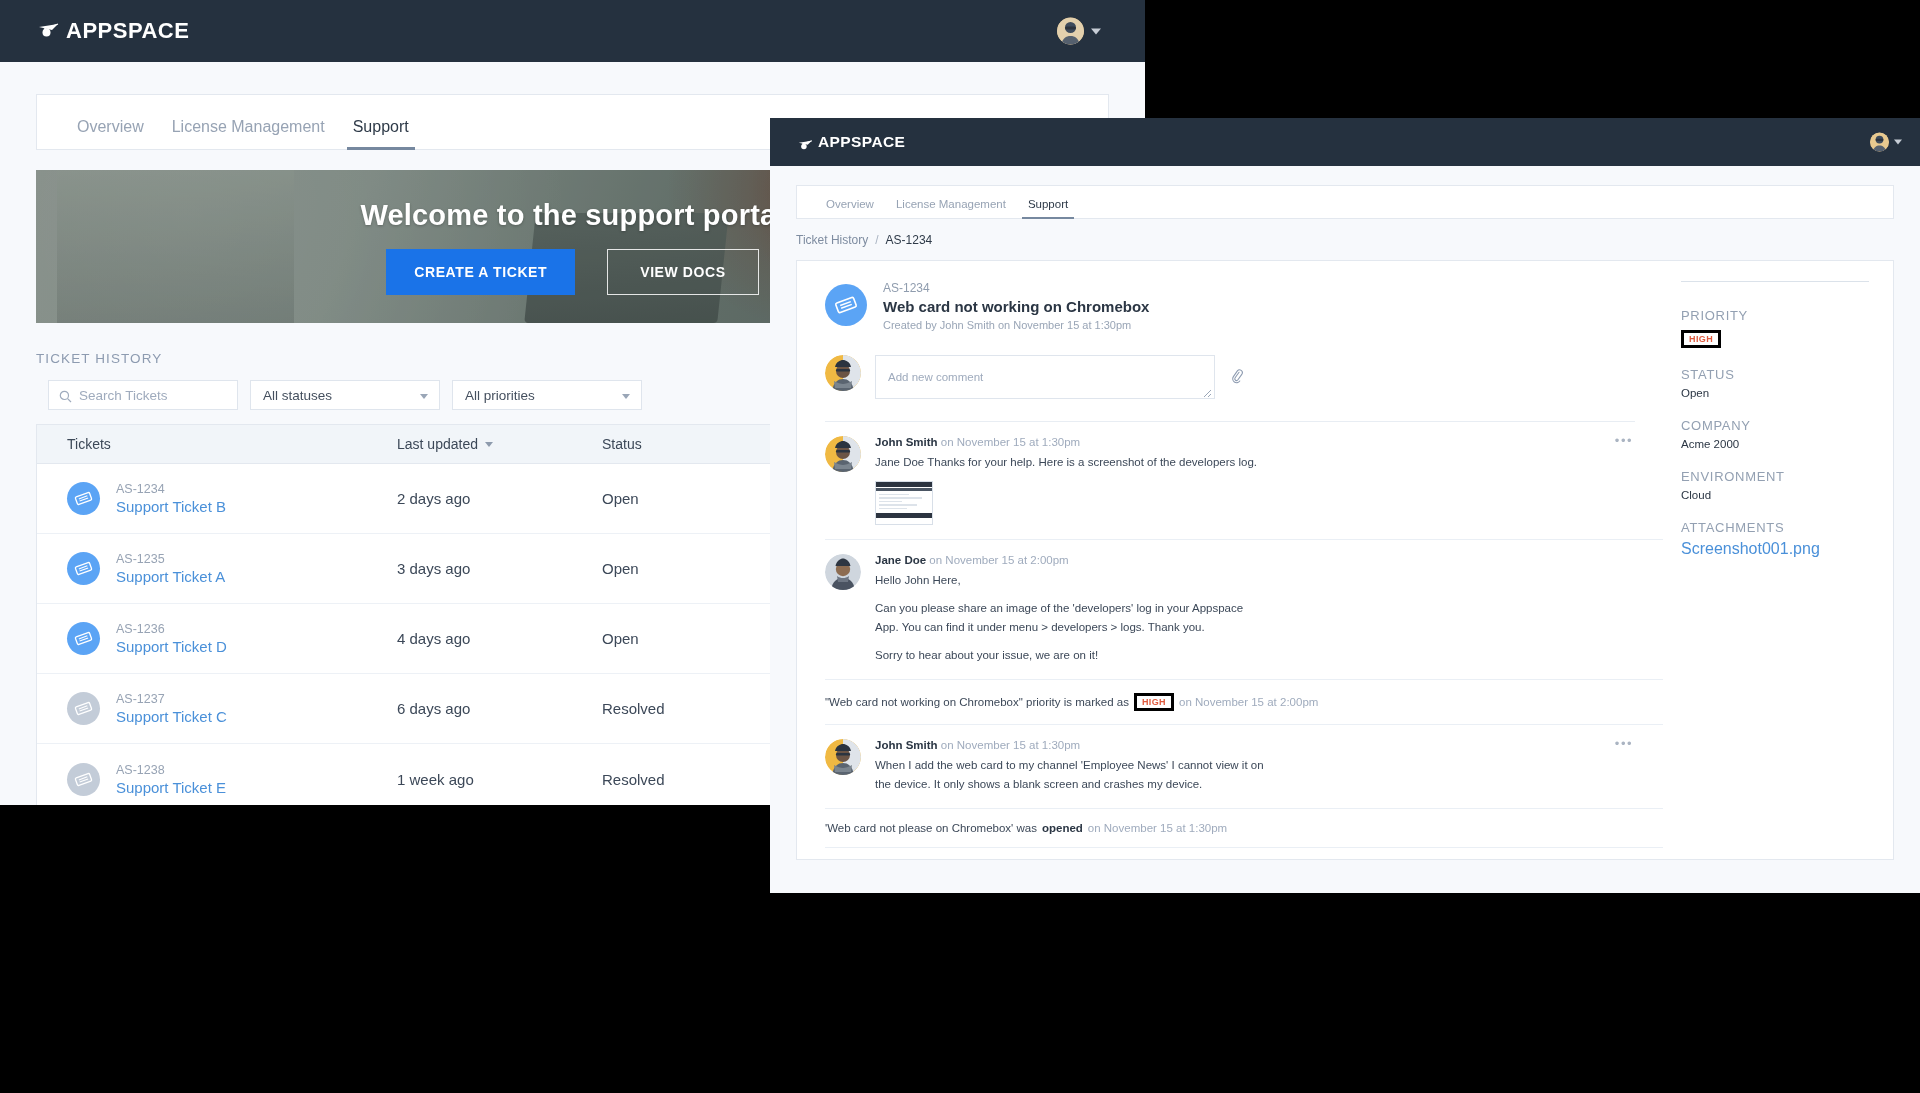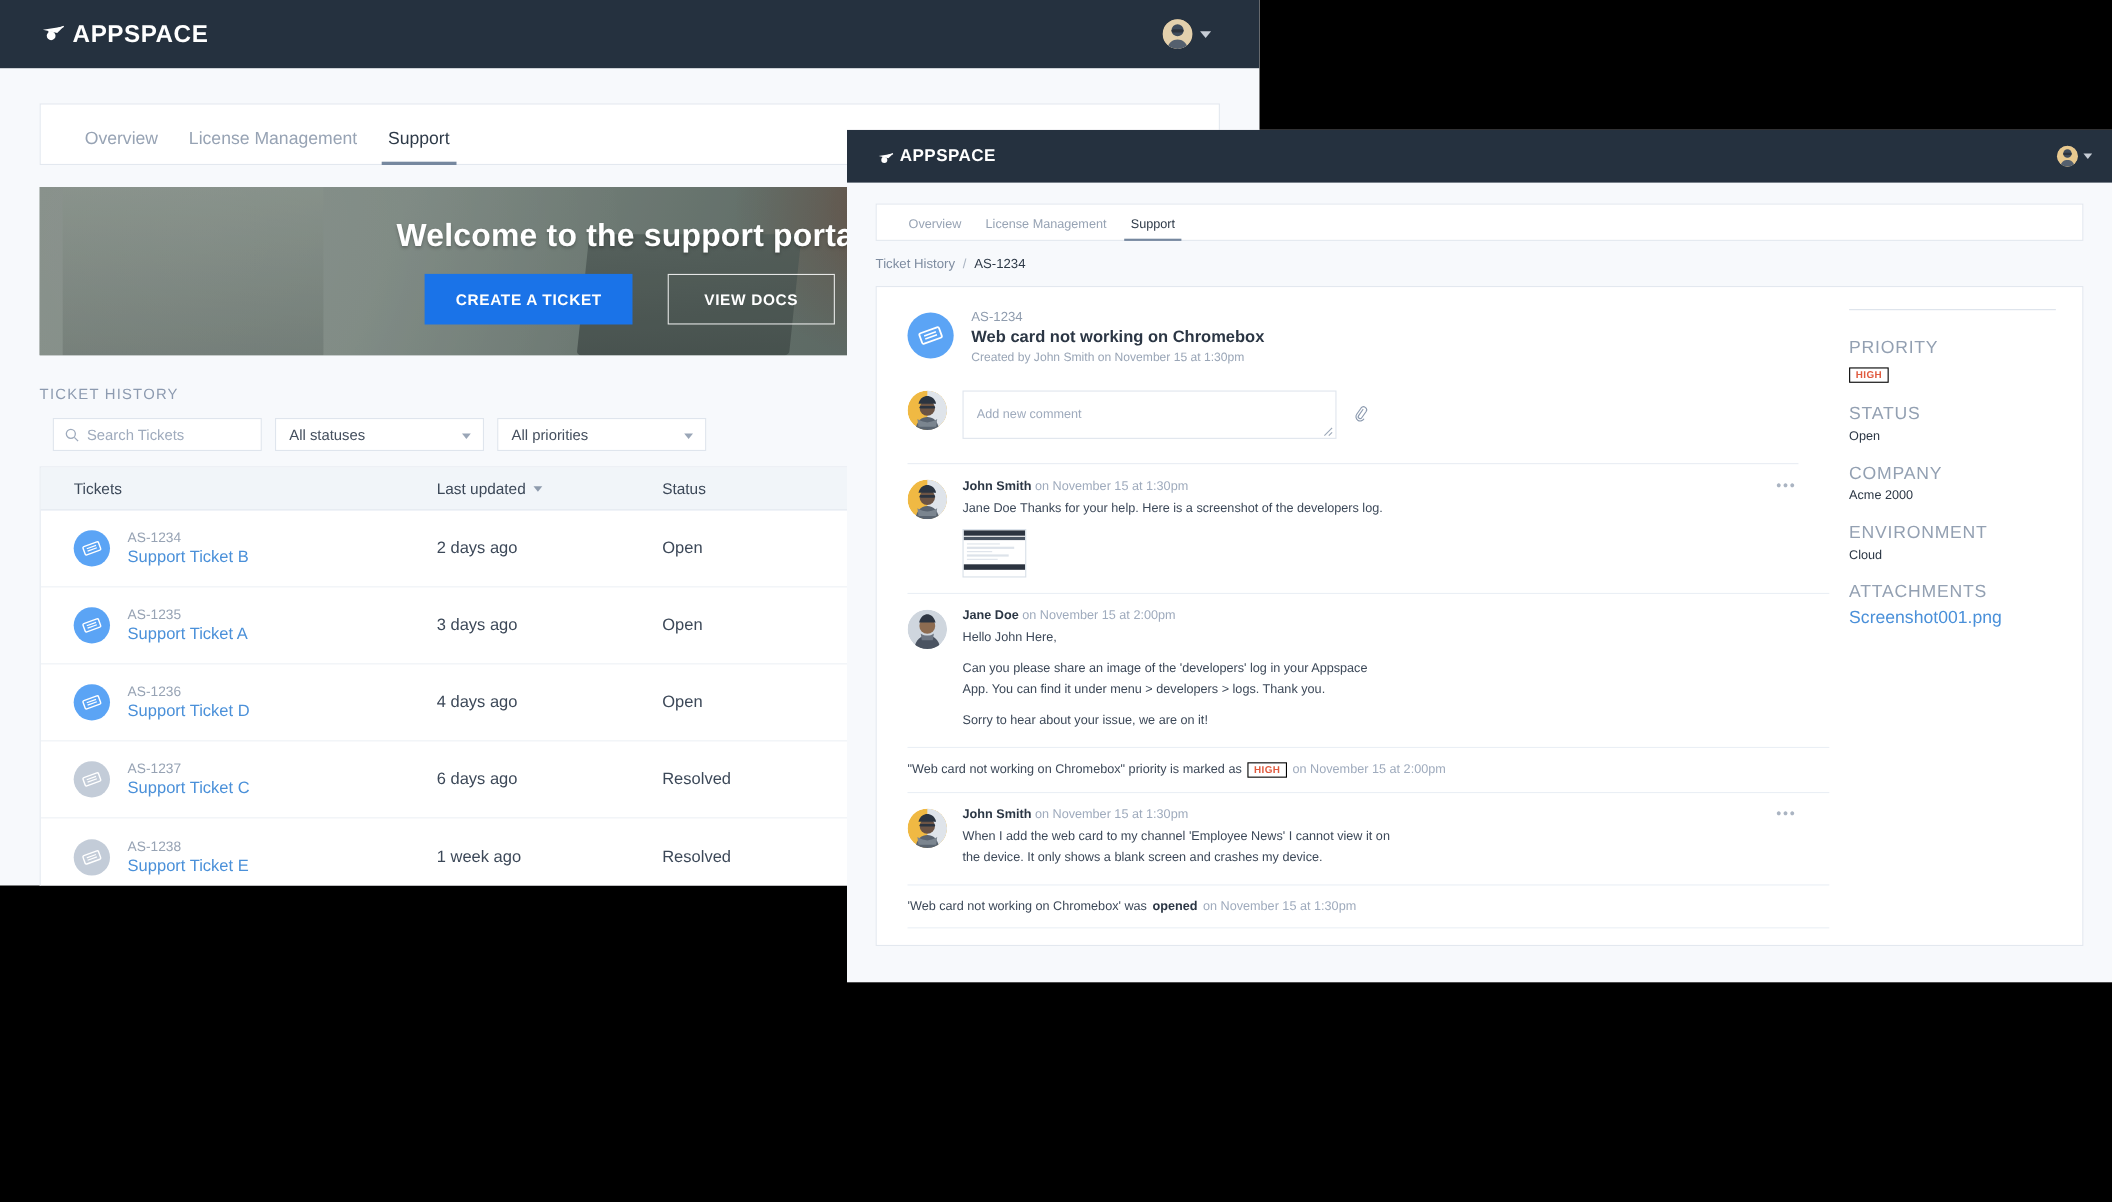--- a/index.html
+++ b/index.html
@@ -249,27 +249,27 @@
   .thumb-foot { height:5px; background:#2c3440; margin-top:4px; }
 
   .event-row {
     font-size:11.5px; color:#3c4858; padding: 13px 28px 13px 0;
     border-bottom:1px solid #eaeff5; display:flex; align-items:center; gap:5px;
     flex-wrap:wrap;
   }
   .event-row .muted { color:#9fabbd; }
   .event-row b { color:#2b3644; }
   .badge-high {
-    display:inline-block; border:1px solid #000000; color:#e05a3e;
+    display:inline-block; border:3px solid #000000; color:#e05a3e;
     font-size:9px; padding: 1px 5px; letter-spacing:.4px; font-weight:700;
     background:#fff;
   }
 
   .side-rule { height:1px; background:#dbe2ea; margin-bottom:26px; }
-  .side-label { font-size:16px; color:#93a0b2; letter-spacing:.7px; margin-bottom:5px; }
+  .side-label { font-size:13px; color:#93a0b2; letter-spacing:.7px; margin-bottom:5px; }
   .side-value { font-size:11.5px; color:#2b3644; margin-bottom:19px; }
   .side-link { font-size:16px; color:#4a90d9; cursor:pointer; }
 </style>
 </head>
 <body>
 
 <div class="stage">
 
   <div class="bg-window">
 
@@ -615,21 +615,21 @@
             <div class="cmt-head">
               <span class="cmt-author">John Smith</span>
               <span class="cmt-time">on November 15 at 1:30pm</span>
             </div>
             <div class="cmt-text cmt-p" style="max-width:390px">When I add the web card to my channel 'Employee News' I cannot view it on the device. It only shows a blank screen and crashes my device.</div>
           </div>
           <span class="dots">•••</span>
         </div>
 
         <div class="event-row">
-          <span>'Web card not working on Chromebox'  was</span>
+          <span>'Web card not please on Chromebox'  was</span>
           <b>opened</b>
           <span class="muted">on November 15 at 1:30pm</span>
         </div>
       </div>
 
       <div class="ov-side">
         <div class="side-rule"></div>
 
         <div class="side-label">PRIORITY</div>
         <div style="margin-bottom:19px;">

